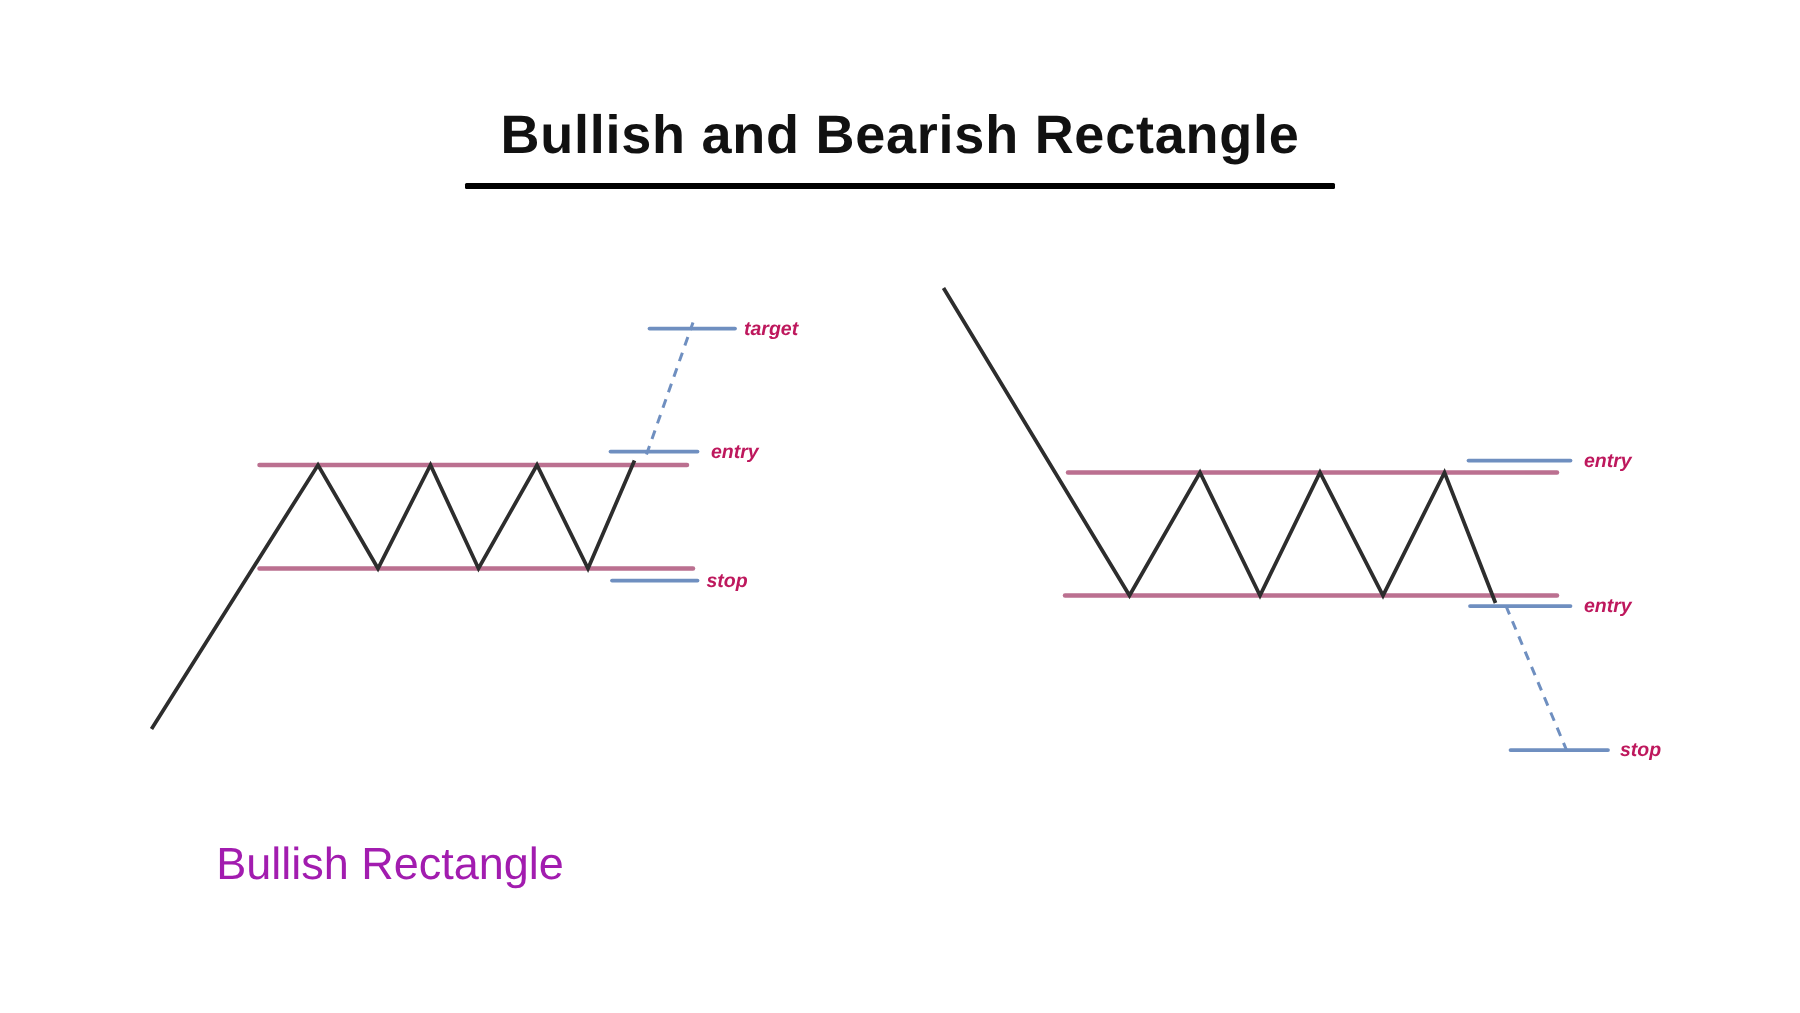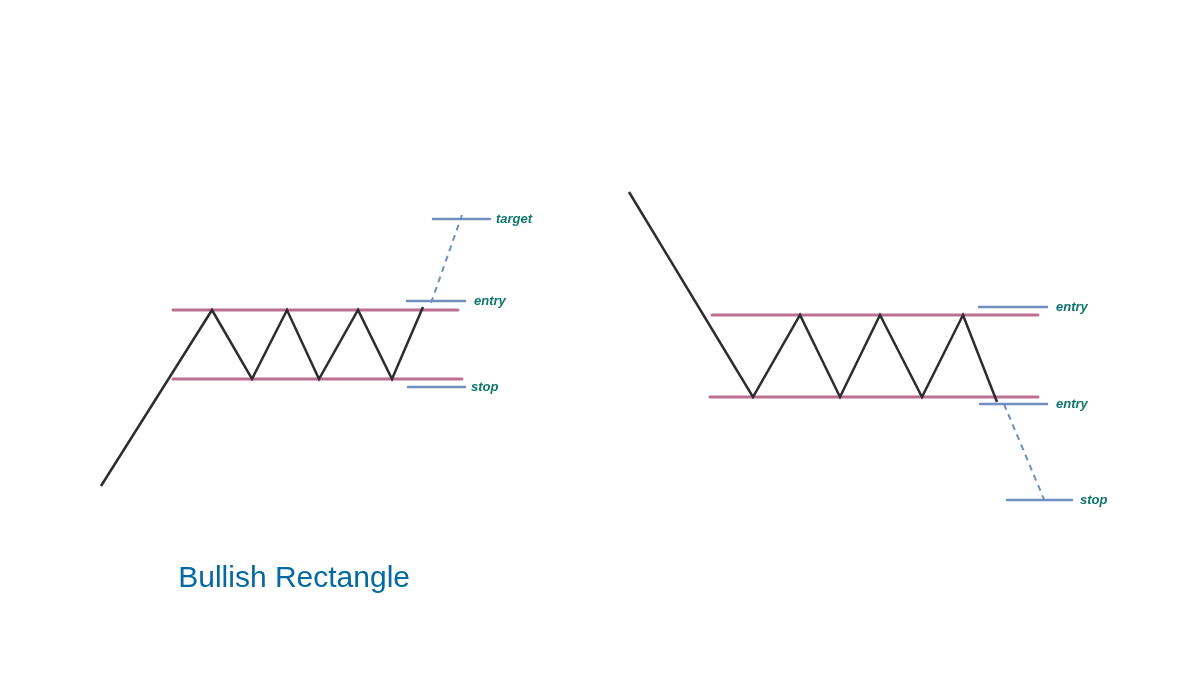--- a/index.html
+++ b/index.html
@@ -43,47 +43,51 @@
     top: 0;
   }
   .scene line, .scene polyline {
     fill: none;
   }
   .sig-label {
     position: absolute;
     font-size: 13px;
     font-weight: 700;
     font-style: italic;
-    color: #0f766e;
+    color: #be185d;
     line-height: 14px;
     white-space: nowrap;
   }
   .lbl-target-l  { left: 496px;  top: 212px; }
   .lbl-entry-l   { left: 474px;  top: 294px; }
   .lbl-stop-l    { left: 471px;  top: 380px; }
   .lbl-entry-rt  { left: 1056px; top: 300px; }
   .lbl-entry-rb  { left: 1056px; top: 397px; }
   .lbl-stop-r    { left: 1080px; top: 493px; }
   .caption {
     position: absolute;
     top: 560px;
     width: 300px;
-    text-align: right;
+    text-align: center;
     font-size: 30px;
     font-weight: 400;
-    color: #0369a1;
+    color: #a21caf;
   }
   .caption-left  { left: 110px; }
   .caption-right { left: 750px; }
 </style>
 </head>
 <body>
 
 <div class="canvas">
 
+  <div class="title-block">
+    <h1 class="title">Bullish and Bearish Rectangle</h1>
+    <div class="title-underline"></div>
+  </div>
 
   <svg class="scene" width="1200" height="675" viewBox="0 0 1200 675">
 
     <line x1="173" y1="310" x2="458" y2="310" stroke-width="3" stroke-linecap="round" stroke="#bb7090"></line>
     <line x1="173" y1="379" x2="462" y2="379" stroke-width="3" stroke-linecap="round" stroke="#bb7090"></line>
     <polyline points="101,486 212,310 252,379 287,310 319,379 358,310 392,379 423,307" stroke-width="2.5" stroke-linejoin="miter" stroke="#2d2d2d"></polyline>
     <line x1="407" y1="301" x2="465" y2="301" stroke-width="2.5" stroke-linecap="round" stroke="#6f8fc0"></line>
     <line x1="408" y1="387" x2="465" y2="387" stroke-width="2.5" stroke-linecap="round" stroke="#6f8fc0"></line>
     <line x1="433" y1="219" x2="490" y2="219" stroke-width="2.5" stroke-linecap="round" stroke="#6f8fc0"></line>
     <line x1="431" y1="303" x2="462" y2="215" stroke-width="2" stroke-dasharray="6 5" stroke="#6f8fc0"></line>

